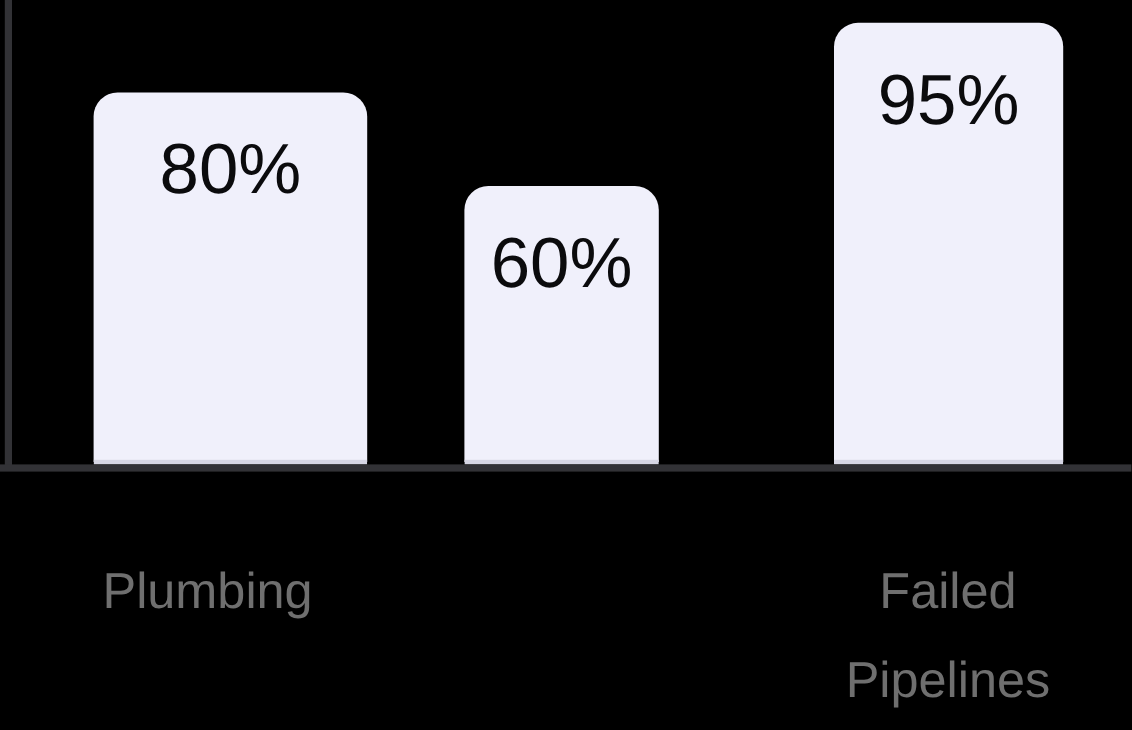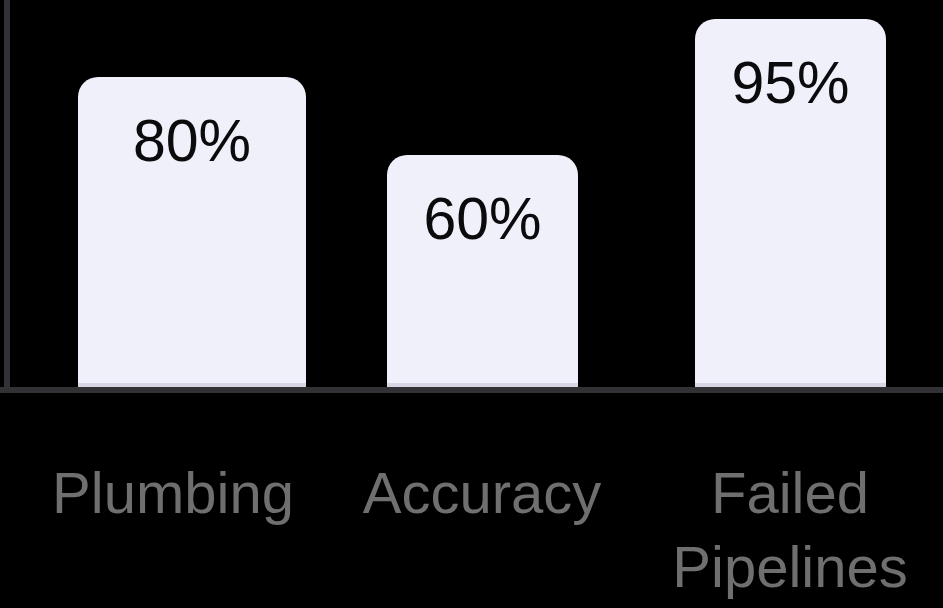--- a/index.html
+++ b/index.html
@@ -36,35 +36,35 @@
   .bar {
     position: absolute;
     bottom: 221px;               
     background: var(--bar-fill, #f0f0fb);
     border-radius: 20px 20px 0 0;
     border-bottom: 4px solid var(--bar-edge, #d6d6e4);
     box-sizing: border-box;
     text-align: center;
   }
   .bar-0 { left: 78px;  width: 228px; }
-  .bar-1 { left: 387px; width: 191px; }
+  .bar-1 { left: 387px; width: 162px; }
   .bar-2 { left: 695px; width: 191px; text-align: center; }
   .bar-value {
     padding-top: 30px;
     font-size: 59px;
     line-height: 68px;
     color: var(--value-text, #0b0b0d);
     white-space: nowrap;
   }
   .cat-label {
     position: absolute;
     top: 456px;
     width: 340px;
     text-align: center;
-    font-size: 58px;
+    font-size: 42px;
     line-height: 74px;
     color: var(--label-text, #6f6f6f);
     white-space: nowrap;
   }
   .cat-0 { left: 3px; }
   .cat-1 { left: 312px; }
   .cat-2 { left: 620px; }
 </style>
 </head>
 <body>
@@ -84,21 +84,20 @@
 
   <div class="bar bar-2" style="height: 368px;">
     <div class="bar-value">95%</div>
   </div>
 
   <div class="cat-label cat-0">
     <div>Plumbing</div>
   </div>
 
   <div class="cat-label cat-1">
-    <div>Accuracy</div>
   </div>
 
   <div class="cat-label cat-2">
     <div>Failed</div>
     <div>Pipelines</div>
   </div>
 
 </div>
 
 </body></html>

